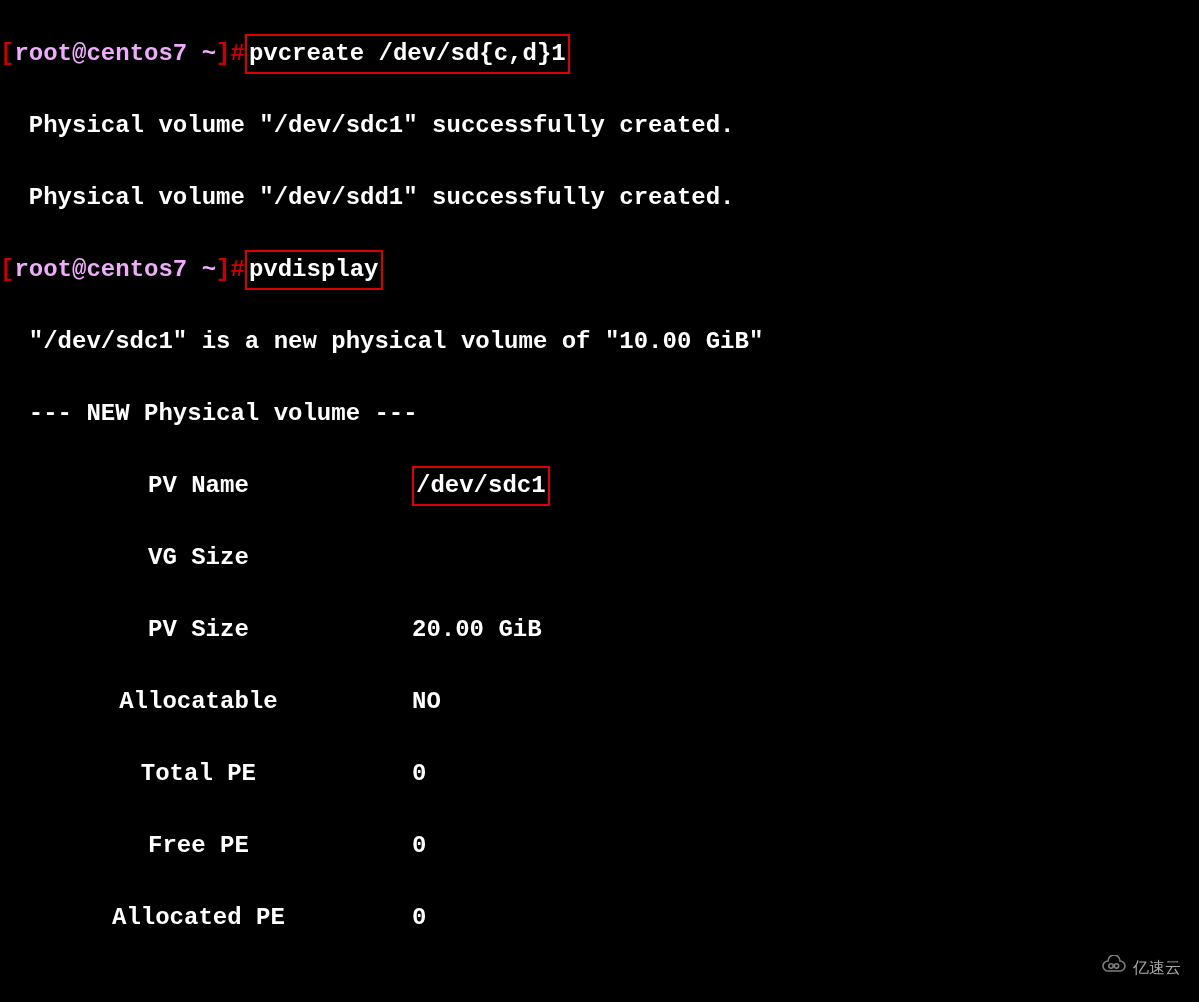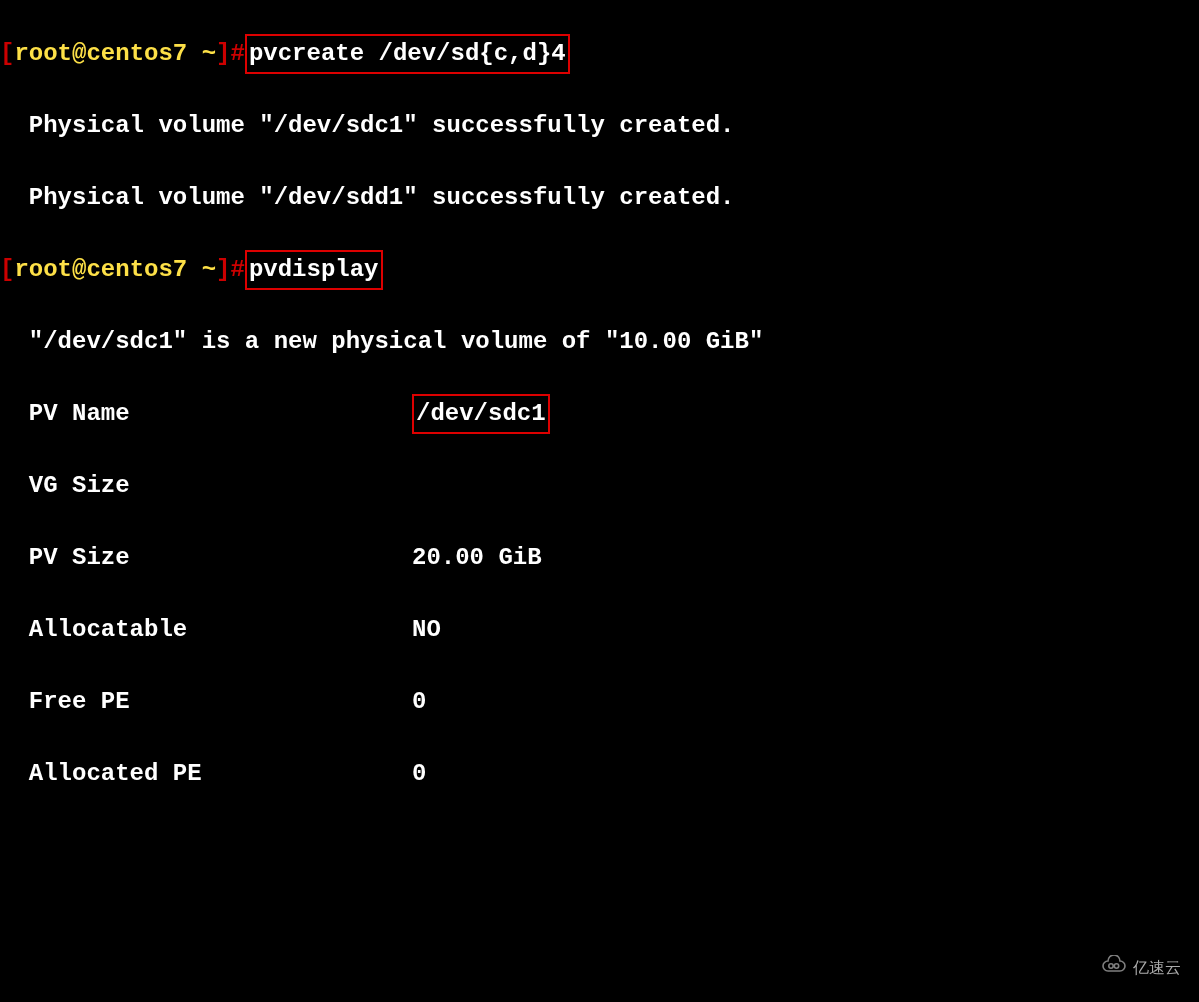--- a/index.html
+++ b/index.html
@@ -14,57 +14,59 @@
     height: 1002px;
     overflow: hidden;
     position: relative;
     font-weight: bold;
   }
   .terminal {
     padding: 0;
     white-space: pre;
   }
   .prompt-bracket { color: #c00; }
-  .prompt-host { color: #fde047; }
+  .prompt-host { color: #f0abfc; }
   .red-box {
     border: 2px solid #d00;
     display: inline-block;
     padding: 0 2px;
     margin-top:-2px;
     margin-bottom:-2px;
   }
   .watermark {
     position: absolute;
     bottom: 16px;
     right: 18px;
     color: #aaa;
     font-family: sans-serif;
     font-size: 16px;
     font-weight: normal;
     display: flex;
     align-items: center;
     gap: 6px;
   }
   .watermark svg { opacity: 0.75; }
-  .kv-label { display:inline-block; width: 368px; }
+  .kv-label { display:inline-block; width: 368px; text-align: center; }
   .indent2  { display:inline-block; width: 44px; }
 </style>
 </head>
 <body>
 
 <div class="terminal">
-<div><span class="prompt-bracket">[</span><span class="prompt-host">root</span><span class="prompt-host">@</span><span class="prompt-host">centos7</span> <span class="prompt-host">~</span><span class="prompt-bracket">]</span><span class="prompt-bracket">#</span><span class="red-box">pvcreate /dev/sd{c,d}4</span></div>
+<div><span class="prompt-bracket">[</span><span class="prompt-host">root</span><span class="prompt-host">@</span><span class="prompt-host">centos7</span> <span class="prompt-host">~</span><span class="prompt-bracket">]</span><span class="prompt-bracket">#</span><span class="red-box">pvcreate /dev/sd{c,d}1</span></div>
 <div>  Physical volume "/dev/sdc1" successfully created.</div>
 <div>  Physical volume "/dev/sdd1" successfully created.</div>
 <div><span class="prompt-bracket">[</span><span class="prompt-host">root</span><span class="prompt-host">@</span><span class="prompt-host">centos7</span> <span class="prompt-host">~</span><span class="prompt-bracket">]</span><span class="prompt-bracket">#</span><span class="red-box">pvdisplay</span></div>
 <div>  "/dev/sdc1" is a new physical volume of "10.00 GiB"</div>
+<div>  --- NEW Physical volume ---</div>
 <div><span class="kv-label">  PV Name</span><span class="indent2"></span><span class="red-box">/dev/sdc1</span></div>
 <div><span class="kv-label">  VG Size</span><span class="indent2"></span><span></span></div>
 <div><span class="kv-label">  PV Size</span><span class="indent2"></span><span>20.00 GiB</span></div>
 <div><span class="kv-label">  Allocatable</span><span class="indent2"></span><span>NO</span></div>
+<div><span class="kv-label">  Total PE</span><span class="indent2"></span><span>0</span></div>
 <div><span class="kv-label">  Free PE</span><span class="indent2"></span><span>0</span></div>
 <div><span class="kv-label">  Allocated PE</span><span class="indent2"></span><span>0</span></div>
 
 
 
 
 
 
 
 

